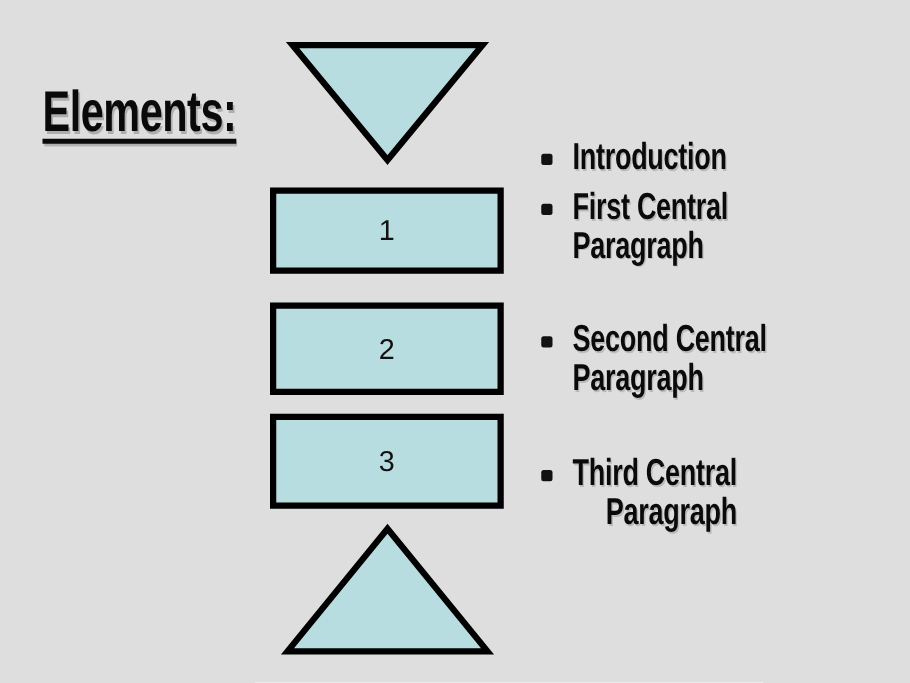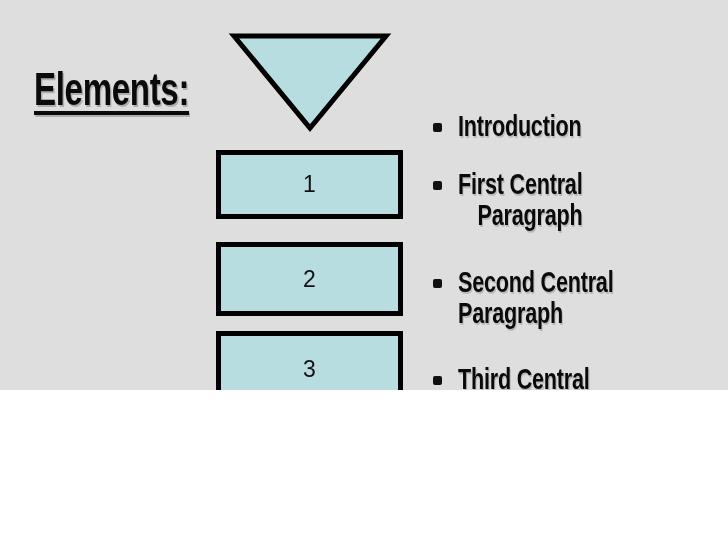--- a/index.html
+++ b/index.html
@@ -1,18 +1,18 @@
 <!DOCTYPE html>
 <html><head>
 <meta charset="utf-8">
 <style>
   html,body{margin:0;padding:0;}
   .slide{
     position:relative;
-    width:728px;height:390px;
+    width:728px;height:546px;
     background:#dedede;
     overflow:hidden;
     font-family:"Liberation Sans",sans-serif;
     color:#0a0a0a;
   }
   
   .title{
     position:absolute;left:34px;top:64px;
     font-size:46px;font-weight:bold;line-height:1.1;
     letter-spacing:-0.5px;
@@ -45,22 +45,22 @@
   }
   .bullet-text{
     margin-left:25px;
     font-size:30px;font-weight:bold;line-height:31px;
     letter-spacing:-0.3px;
     transform:scaleX(0.72);transform-origin:0 0;
     white-space:pre-line;
     text-shadow:1.5px 1.5px 0 rgba(0,0,0,0.16);
   }
   .it0{top:72px;margin-top:38px;}
-  .it1{top:168px;text-align:right;}
-  .it2{top:266px;}
+  .it1{top:150px;}
+  .it2{top:256px;}
   .it3{top:363px;text-align:right;}
   .it4{top:467px;}
 </style>
 </head>
 <body>
 
 <div class="slide">
 
   <div class="title">Elements:</div>
 

